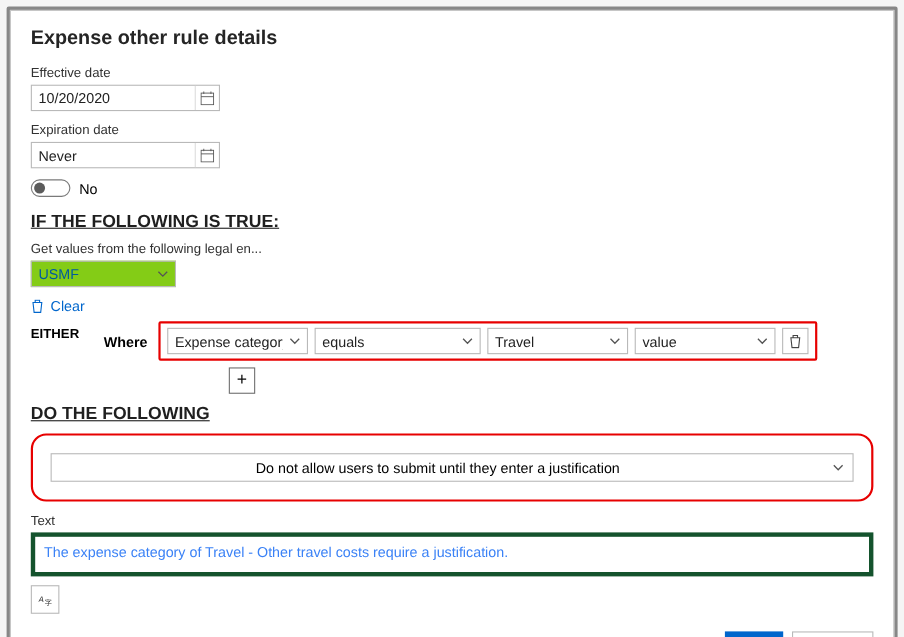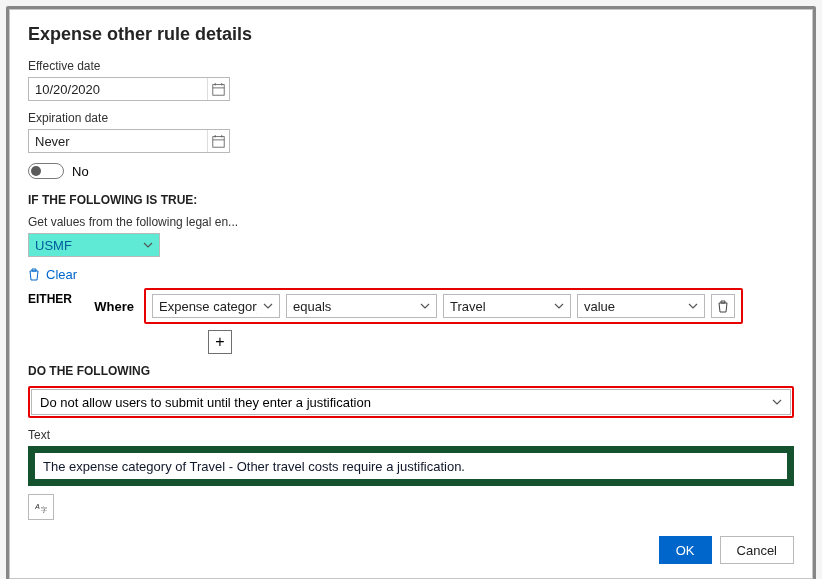--- a/index.html
+++ b/index.html
@@ -2,53 +2,53 @@
 <html><head>
   <meta charset="utf-8">
   <style>
     * { box-sizing: border-box; margin: 0; padding: 0; }
     body { font-family: "Segoe UI", Arial, sans-serif; background: #f5f5f5; display: flex; justify-content: center; align-items: flex-start; padding: 6px; }
     .modal-outer  { width: 810px; background:#878787; padding:3px; border-radius:2px; }
     .modal { background:#fff; border:1px solid #c6c6c6; padding:14px 18px 14px 18px; position:relative; }
     h1 { font-size:18px; font-weight:600; color:#252525; margin-bottom:14px; }
     .field-label { font-size:12px; color:#323232; margin-bottom:4px; display:block; }
     .field-block { margin-bottom:10px; }
-    .input-combo { display:inline-flex; align-items:center; border:1px solid #b9b9b9; height:24px; width:202px; background:#fff; }
+    .input-combo { display:inline-flex; align-items:center; border:1px solid #b9b9b9; height:24px; width:172px; background:#fff; }
     .input-combo .value { flex:1; padding:0 6px; font-size:13px; color:#222; }
     .input-combo .icon-btn { width:22px; height:22px; display:flex; align-items:center; justify-content:center; border-left:1px solid #ddd; }
-    .select-box { display:inline-flex; align-items:center; border:1px solid #b9b9b9; height:24px; width:132px; background:#5eead4; }
+    .select-box { display:inline-flex; align-items:center; border:1px solid #b9b9b9; height:24px; width:132px; background:#84cc16; }
     .select-box .value { flex:1; padding:0 6px; font-size:13px; color:#005a9e; }
     .select-box .chev  { width:22px; display:flex; justify-content:center; }
     .toggle-row { display:flex; align-items:center; gap:8px; margin-bottom:14px; }
     .toggle { width:36px; height:16px; border:1px solid #7a7a7a; border-radius:9px; position:relative; background:#fff; }
     .toggle .knob { width:10px; height:10px; background:#5b5b5b; border-radius:50%; position:absolute; top:2px; left:2px; }
     .toggle-label { font-size:13px; }
-    .section-title { font-size:12px; font-weight:600; color:#1f1f1f; margin:6px 0 8px 0; }
+    .section-title { font-size:16px; font-weight:600; color:#1f1f1f; margin:6px 0 8px 0;text-decoration:underline; }
     .link { color:#0066cc; font-size:13px; cursor:pointer; }
     .clear-row { display:flex; align-items:center; gap:6px; margin:6px 0; }
     .clear-row svg { fill:#0066cc; }
     .either-row { display:flex; align-items:flex-start; }
     .either-label { font-size:12px; font-weight:600; width:60px; padding-top:4px; }
     .where-block { display:flex; align-items:center; gap:6px; flex-wrap:wrap; }
     .where-label { font-size:13px; font-weight:600; width:50px; text-align:right; padding-right:4px; }
     .highlight-red { border:2px solid #e70000; border-radius:2px; padding:4px 6px; display:inline-flex; align-items:center; gap:6px; }
     .dd { display:inline-flex; align-items:center; border:1px solid #b9b9b9; background:#fff; height:24px; }
     .dd .value { flex:1; padding:0 6px; font-size:13px; color:#222; overflow:hidden; white-space:nowrap; }
     .dd .chev { width:22px; display:flex; justify-content:center; }
     .dd.w1 { width:128px; }
     .dd.w2 { width:151px; }
     .dd.w3 { width:128px; }
     .dd.w4 { width:128px; }
     .icon-square { width:24px; height:24px; border:1px solid #b9b9b9; display:flex; align-items:center; justify-content:center; background:#fff; }
     .plus-btn { width:24px; height:24px; border:1px solid #6f6f6f; display:flex; align-items:center; justify-content:center; margin-top:6px; margin-left:120px; font-size:16px; }
-    .action-dd-wrap { border:2px solid #e70000; border-radius:2px; padding:1px; margin-bottom:10px; }
+    .action-dd-wrap { border:2px solid #e70000; border-radius:14px; padding:16px; margin-bottom:10px;text-align:center; }
     .action-dd { display:flex; align-items:center; border:1px solid #b9b9b9; background:#fff; height:26px; width:100%; }
     .action-dd .value { flex:1; padding:0 8px; font-size:13px; }
     .action-dd .chev { width:26px; display:flex; justify-content:center; }
-    .big-text { width:100%; border:7px solid #14532d; height:40px; padding:6px 8px; font-size:13px; color:#0f172a; }
+    .big-text { width:100%; border:4px solid #14532d; height:40px; padding:6px 8px; font-size:13px; color:#3b82f6; }
     .tiny-square { width:26px; height:26px; border:1px solid #b9b9b9; display:flex; align-items:center; justify-content:center; margin-top:8px; }
     .footer { display:flex; justify-content:flex-end; gap:8px; margin-top:16px; }
     .btn { height:28px; padding:0 16px; font-size:13px; display:flex; align-items:center; justify-content:center; cursor:pointer; border:1px solid transparent; }
     .btn.primary { background:#0066cc; color:#fff; }
     .btn.secondary { background:#fff; border:1px solid #b9b9b9; color:#222; }
     svg { display:block; }
   </style>
 </head>
 <body>
 

